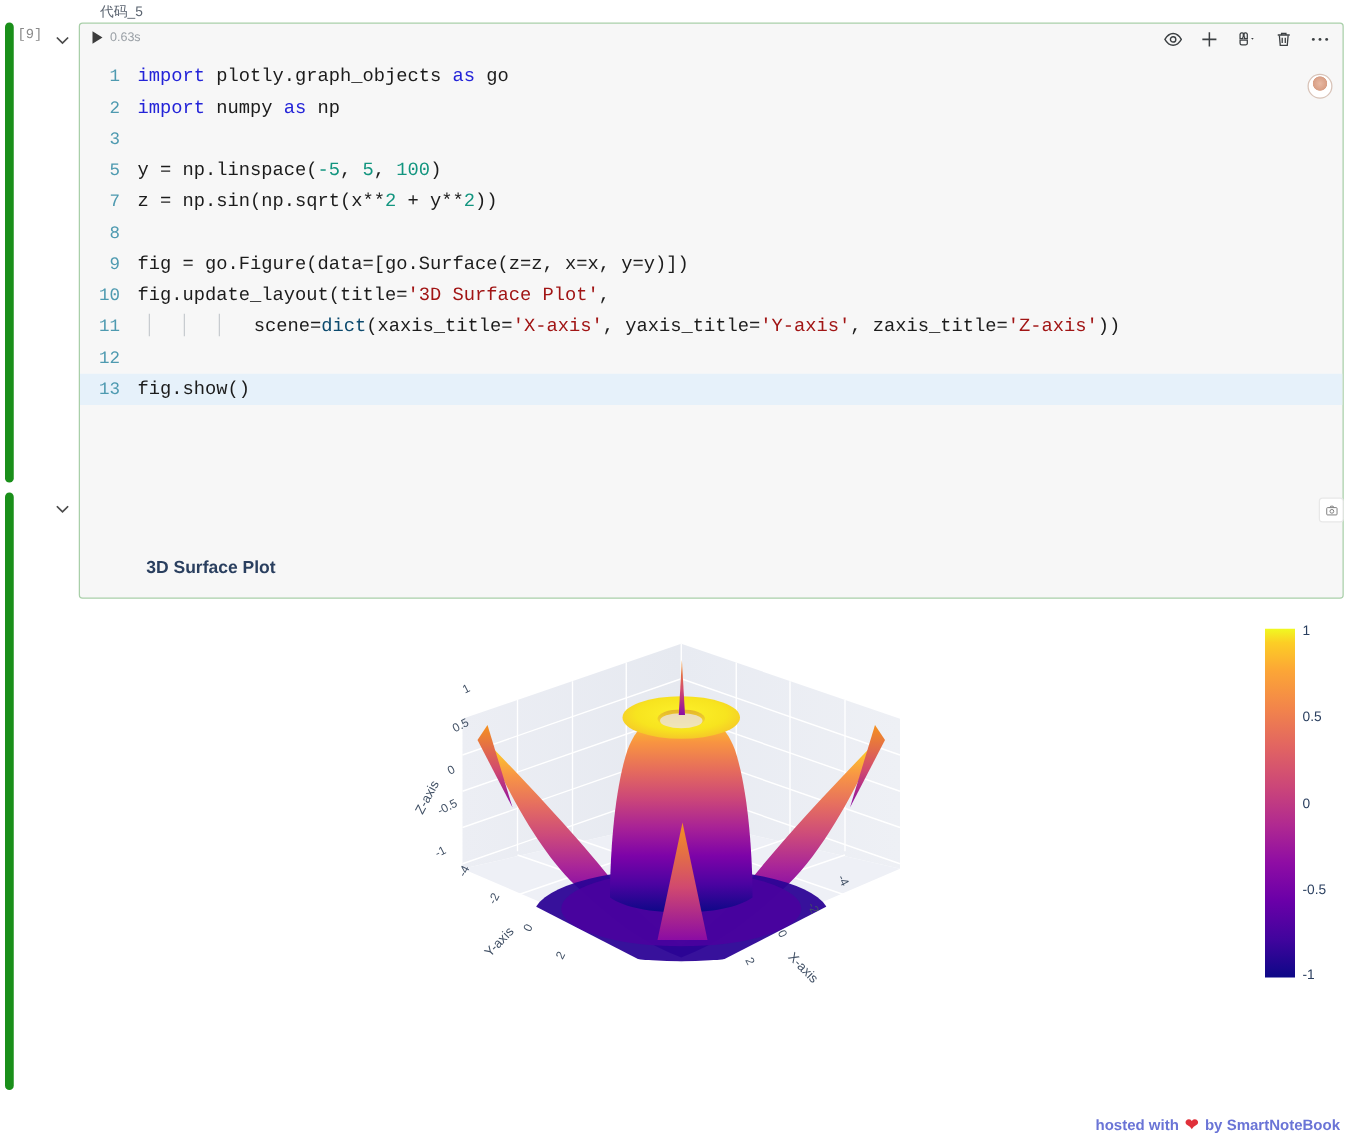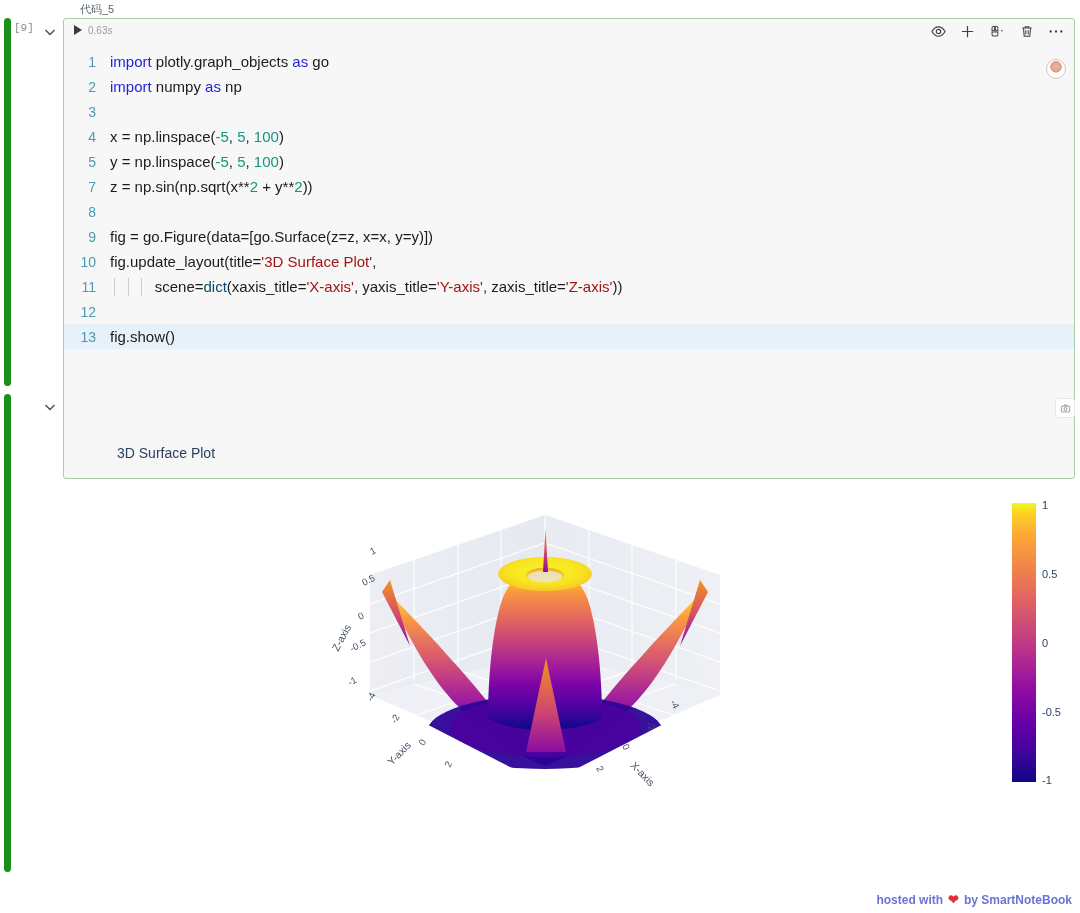--- a/index.html
+++ b/index.html
@@ -72,21 +72,21 @@
   .avatar-badge {
     position: absolute; right: 8px; top: 40px;
     width: 20px; height: 20px; border-radius: 50%;
     border: 1px solid #d8c3b8;
     background: radial-gradient(circle at 50% 38%, #e8b9a3 0%, #d89f86 38%, #ffffff 42%, #ffffff 100%);
   }
 
   
   .code-body {
     position: absolute; left: 0; top: 30px; right: 0; bottom: 0;
-    font-family: Liberation Sans, sans-serif;
+    font-family: Liberation Mono, monospace;
     font-size: 15px; line-height: 25px;
   }
   .cl { position: relative; height: 25px; white-space: pre; }
   .cl.active { background: #e6f1fa; }
   .ln {
     display: inline-block; width: 46px; text-align: right;
     color: #4e9ab0; padding-right: 14px;
     font-size: 14px; user-select:none;
   }
   .ctxt { display: inline; color: #1c1c1c; }
@@ -102,21 +102,21 @@
   
   .out-modebar {
     position: absolute; right: 5px; top: 398px;
     width: 20px; height: 20px; border-radius: 3px;
     background: #ffffff; border: 1px solid #e8e8e8;
     display:flex; align-items:center; justify-content:center;
     cursor: pointer;
   }
   .plot-title {
     position: absolute; left: 117px; top: 445px;
-    font-size: 14px; color: #2a3f5f;
+    font-size: 14px; color: #2a3f5f; font-weight: bold;
   }
 
   
   .plot-stage {
     position: absolute; left: 330px; top: 480px;
     width: 430px; height: 360px;
   }
   .plot-stage svg { display:block; }
 
   
@@ -207,21 +207,20 @@
         </svg>
       </span>
     </div>
 
     <div class="avatar-badge"></div>
 
     <div class="code-body">
       <div class="cl"><span class="ln">1</span><span class="ctxt"><span class="kw">import</span> plotly.graph_objects <span class="kw">as</span> go</span></div>
       <div class="cl"><span class="ln">2</span><span class="ctxt"><span class="kw">import</span> numpy <span class="kw">as</span> np</span></div>
       <div class="cl"><span class="ln">3</span><span class="ctxt"></span></div>
-      <div class="cl"><span class="ln">4</span><span class="ctxt">x = np.linspace(<span class="num">-5</span>, <span class="num">5</span>, <span class="num">100</span>)</span></div>
       <div class="cl"><span class="ln">5</span><span class="ctxt">y = np.linspace(<span class="num">-5</span>, <span class="num">5</span>, <span class="num">100</span>)</span></div>
       <div class="cl"><span class="ln">7</span><span class="ctxt">z = np.sin(np.sqrt(x**<span class="num">2</span> + y**<span class="num">2</span>))</span></div>
       <div class="cl"><span class="ln">8</span><span class="ctxt"></span></div>
       <div class="cl"><span class="ln">9</span><span class="ctxt">fig = go.Figure(data=[go.Surface(z=z, x=x, y=y)])</span></div>
       <div class="cl"><span class="ln">10</span><span class="ctxt">fig.update_layout(title=<span class="str">'3D Surface Plot'</span>,</span></div>
       <div class="cl"><span class="ln">11</span><span class="ctxt"> <span class="indent-guide"></span>   <span class="indent-guide"></span>   <span class="indent-guide"></span>   scene=<span class="fn">dict</span>(xaxis_title=<span class="str">'X-axis'</span>, yaxis_title=<span class="str">'Y-axis'</span>, zaxis_title=<span class="str">'Z-axis'</span>))</span></div>
       <div class="cl"><span class="ln">12</span><span class="ctxt"></span></div>
       <div class="cl active"><span class="ln">13</span><span class="ctxt">fig.show()</span></div>
     </div>
   </div>

